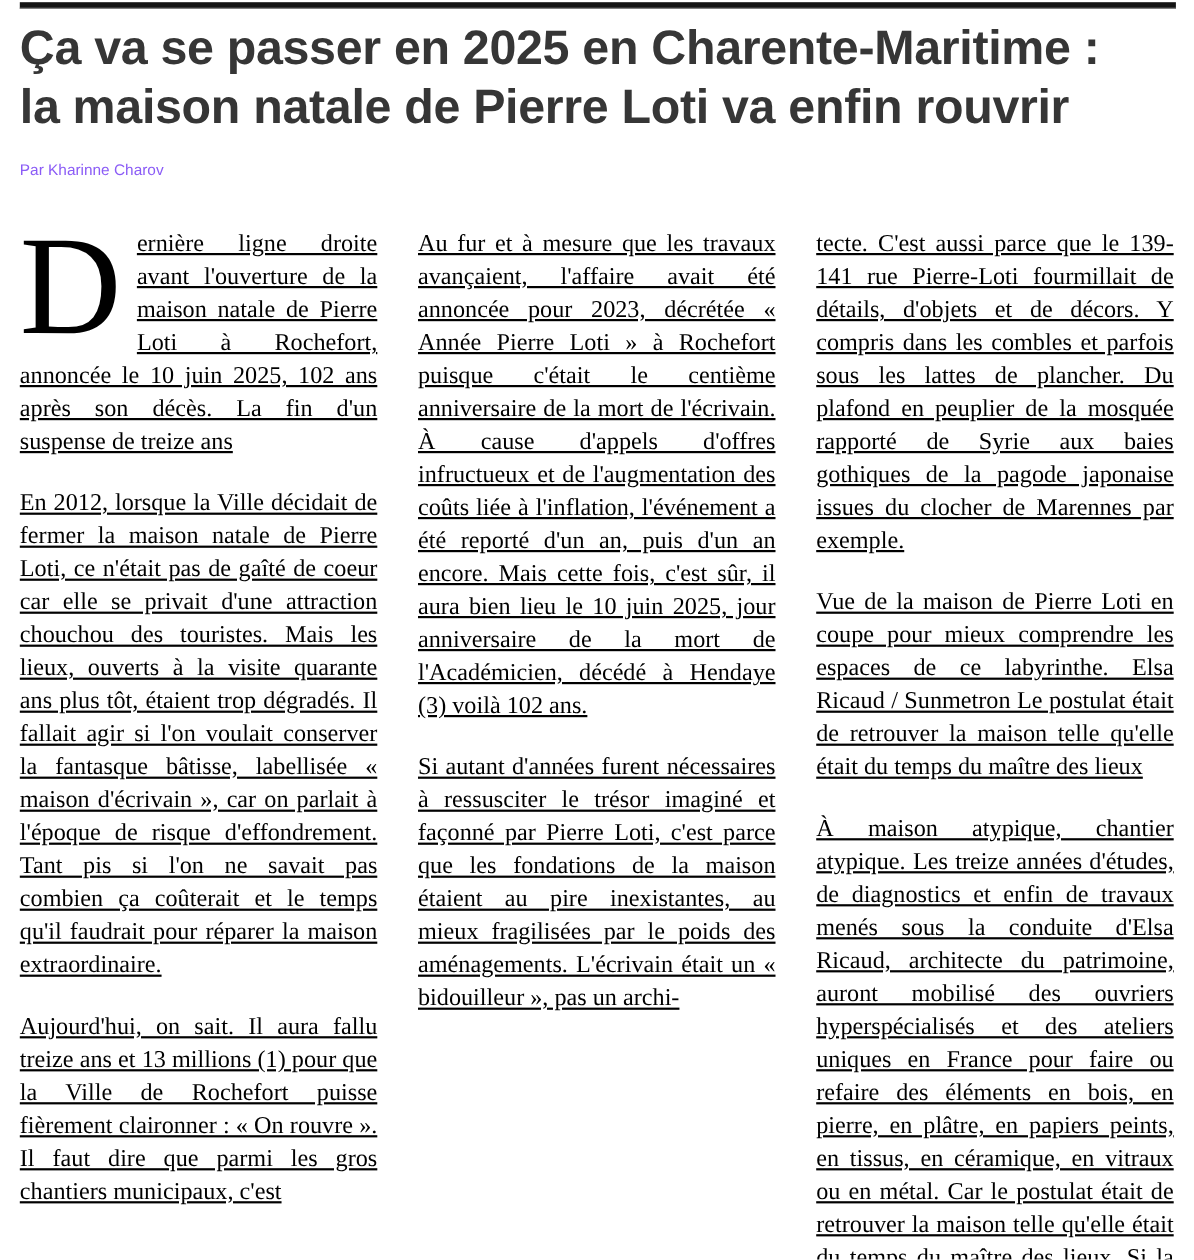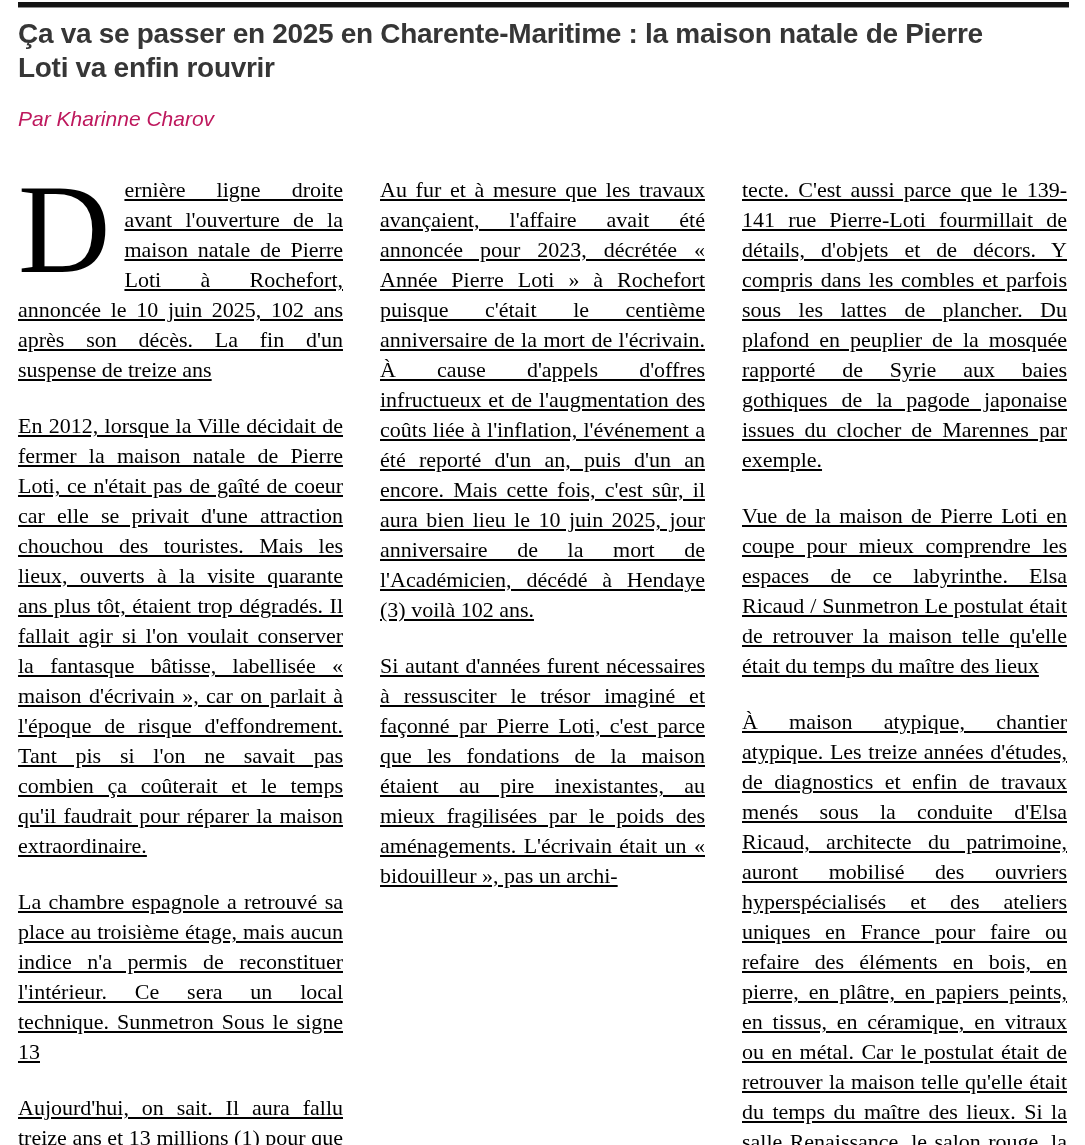--- a/index.html
+++ b/index.html
@@ -19,33 +19,32 @@
   }
   .top-rule {
     margin-top: 2px;
     height: 5px;
     background: #141414;
     border-bottom: 1px solid #8f8f8f;
   }
   h1.headline {
     font-family: "Liberation Sans", sans-serif;
     font-weight: bold;
-    font-size: 28px;
+    font-size: 44px;
     line-height: 1.22;
     letter-spacing: -0.3px;
     color: #363636;
     margin: 9px 0 0 0;
     max-width: 1000px;
   }
   .byline {
     font-family: "Liberation Sans", sans-serif;
-    font-size: 21px;
-    color: #be185d;
+    font-size: 14px;
+    color: #8b5cf6;
     margin-top: 22px;
-    font-style: italic;
   }
   .article {
     display: flex;
     gap: 37px;
     margin-top: 44px;
     align-items: flex-start;
   }
   .col {
     flex: 0 0 325px;
     width: 325px;
@@ -73,21 +72,20 @@
 <body>
 
 <div class="page">
   <div class="top-rule"></div>
   <h1 class="headline">Ça va se passer en 2025 en Charente-Maritime : la maison natale de Pierre Loti va enfin rouvrir</h1>
   <div class="byline">Par Kharinne Charov</div>
   <div class="article" id="article">
       <div class="col">
         <p class="para dropcap">Dernière ligne droite avant l'ouverture de la maison natale de Pierre Loti à Rochefort, annoncée le 10 juin 2025, 102 ans après son décès. La fin d'un suspense de treize ans</p>
         <p class="para">En 2012, lorsque la Ville décidait de fermer la maison natale de Pierre Loti, ce n'était pas de gaîté de coeur car elle se privait d'une attraction chouchou des touristes. Mais les lieux, ouverts à la visite quarante ans plus tôt, étaient trop dégradés. Il fallait agir si l'on voulait conserver la fantasque bâtisse, labellisée « maison d'écrivain », car on parlait à l'époque de risque d'effondrement. Tant pis si l'on ne savait pas combien ça coûterait et le temps qu'il faudrait pour réparer la maison extraordinaire.</p>
-        <p class="para">La chambre espagnole a retrouvé sa place au troisième étage, mais aucun indice n'a permis de reconstituer l'intérieur. Ce sera un local technique. Sunmetron Sous le signe 13</p>
         <p class="para">Aujourd'hui, on sait. Il aura fallu treize ans et 13 millions (1) pour que la Ville de Rochefort puisse fièrement claironner : « On rouvre ». Il faut dire que parmi les gros chantiers municipaux, c'est</p>
       </div>
       <div class="col">
         <p class="para">Au fur et à mesure que les travaux avançaient, l'affaire avait été annoncée pour 2023, décrétée « Année Pierre Loti » à Rochefort puisque c'était le centième anniversaire de la mort de l'écrivain. À cause d'appels d'offres infructueux et de l'augmentation des coûts liée à l'inflation, l'événement a été reporté d'un an, puis d'un an encore. Mais cette fois, c'est sûr, il aura bien lieu le 10 juin 2025, jour anniversaire de la mort de l'Académicien, décédé à Hendaye (3) voilà 102 ans.</p>
         <p class="para">Si autant d'années furent nécessaires à ressusciter le trésor imaginé et façonné par Pierre Loti, c'est parce que les fondations de la maison étaient au pire inexistantes, au mieux fragilisées par le poids des aménagements. L'écrivain était un « bidouilleur », pas un archi-</p>
       </div>
       <div class="col">
         <p class="para">tecte. C'est aussi parce que le 139-141 rue Pierre-Loti fourmillait de détails, d'objets et de décors. Y compris dans les combles et parfois sous les lattes de plancher. Du plafond en peuplier de la mosquée rapporté de Syrie aux baies gothiques de la pagode japonaise issues du clocher de Marennes par exemple.</p>
         <p class="para">Vue de la maison de Pierre Loti en coupe pour mieux comprendre les espaces de ce labyrinthe. Elsa Ricaud / Sunmetron Le postulat était de retrouver la maison telle qu'elle était du temps du maître des lieux</p>
         <p class="para">À maison atypique, chantier atypique. Les treize années d'études, de diagnostics et enfin de travaux menés sous la conduite d'Elsa Ricaud, architecte du patrimoine, auront mobilisé des ouvriers hyperspécialisés et des ateliers uniques en France pour faire ou refaire des éléments en bois, en pierre, en plâtre, en papiers peints, en tissus, en céramique, en vitraux ou en métal. Car le postulat était de retrouver la maison telle qu'elle était du temps du maître des lieux. Si la salle Renaissance, le salon rouge, la mosquée ou la chambre des grands-mères par exemple sont totalement restaurés, la salle chinoise et l'oriel</p>

